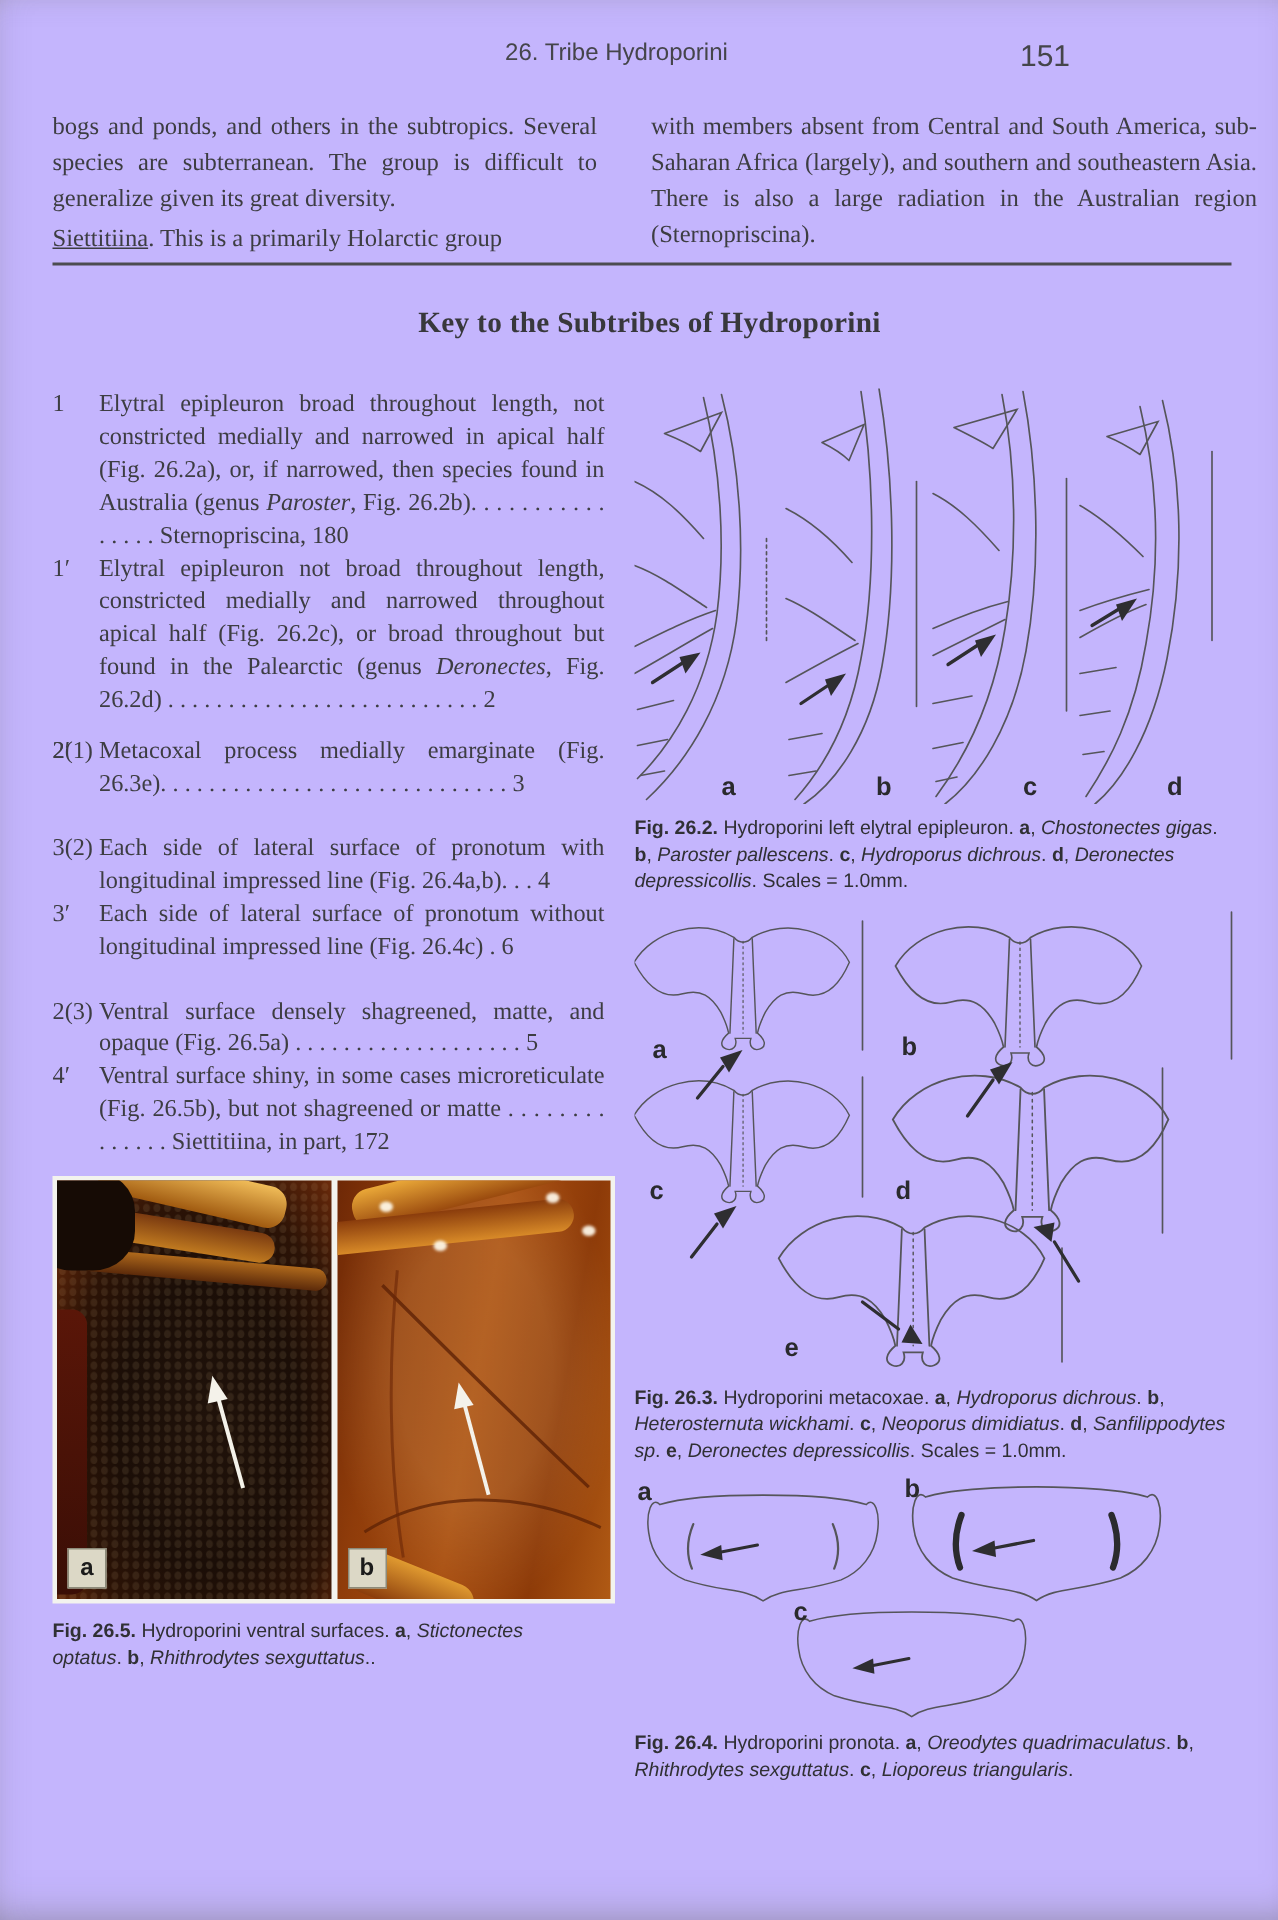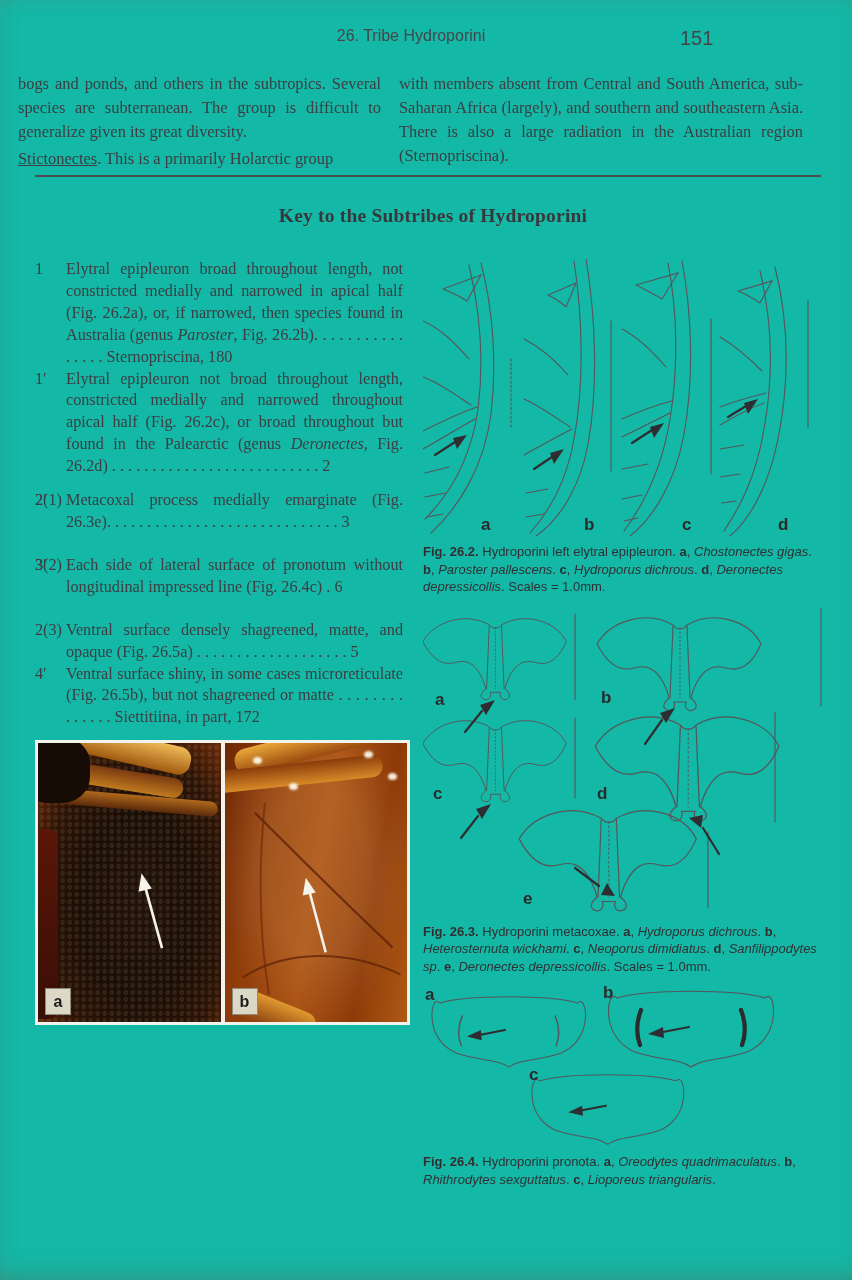--- a/index.html
+++ b/index.html
@@ -1,31 +1,31 @@
 <!DOCTYPE html>
 <html><head>
 <meta charset="utf-8">
 <style>
   html,body{margin:0;padding:0;background:#d8dad4;}
   .page{
     position:relative;width:852px;height:1280px;margin:0 auto;
-    background:#14b8a6;overflow:hidden;
+    background:#c4b5fd;overflow:hidden;
     font-family:"Liberation Serif", serif;color:#3d3d42;
     box-shadow:inset 0 -20px 28px -20px rgba(95,95,85,.5),
                inset 0 14px 20px -18px rgba(120,120,112,.35),
                inset 16px 0 30px -26px rgba(120,120,110,.30);
   }
   
   .hdr-title{position:absolute;top:27px;left:0;width:822px;text-align:center;
     font-family:"Liberation Sans",sans-serif;font-size:16px;color:#45454a;}
   .hdr-num{position:absolute;top:27px;left:680px;
     font-family:"Liberation Sans",sans-serif;font-size:20px;color:#45454a;}
   
-  .intro{position:absolute;top:72px;left:18px;width:787px;display:grid;
-    grid-template-columns:363px 404px;column-gap:18px;}
+  .intro{position:absolute;top:72px;left:35px;width:787px;display:grid;
+    grid-template-columns:363px 404px;column-gap:36px;}
   .intro p{margin:0;font-size:16.4px;line-height:24px;text-align:justify;}
   .intro p + p{margin-top:3px;}
   .rule{position:absolute;top:175px;left:35px;width:786px;height:2px;background:#4c4c50;}
   .key-heading{position:absolute;top:205px;left:18px;width:830px;text-align:center;
     font-size:19.5px;font-weight:bold;color:#38383c;letter-spacing:.2px;}
   
   .main{position:absolute;top:259px;left:35px;width:792px;display:grid;
     grid-template-columns:368px 404px;column-gap:20px;align-items:start;}
   .key-item{position:relative;margin:0;padding-left:31px;text-align:justify;
     font-size:16.2px;line-height:21.9px;}
@@ -69,21 +69,21 @@
 <body>
 
 <div class="page">
 
   <div class="hdr-title">26. Tribe Hydroporini</div>
   <div class="hdr-num">151</div>
 
   <div class="intro">
     <div>
       <p><span>bogs and ponds, and others in the subtropics. Several species are subterranean. The group is difficult to generalize given its great diversity.</span></p>
-      <p><span class="un">Stictonectes</span><span>. This is a primarily Holarctic group</span></p>
+      <p><span class="un">Siettitiina</span><span>. This is a primarily Holarctic group</span></p>
     </div>
     <div>
       <p><span>with members absent from Central and South America, sub-Saharan Africa (largely), and southern and southeastern Asia. There is also a large radiation in the Australian region (Sternopriscina).</span></p>
     </div>
   </div>
 
   <div class="rule"></div>
 
   <div class="key-heading">Key to the Subtribes of Hydroporini</div>
 
@@ -100,20 +100,21 @@
       </p>
       <p class="key-item gap-sm">
         <span class="num">2(1)</span>
       </p>
       <p class="key-item">
         <span class="num">2′</span>
         <span><span>Metacoxal process medially emarginate (Fig. 26.3e). . . . . . . . . . . . . . . . . . . . . . . . . . . . . 3</span></span>
       </p>
       <p class="key-item gap-md">
         <span class="num">3(2)</span>
+        <span><span>Each side of lateral surface of pronotum with longitudinal impressed line (Fig. 26.4a,b). . . 4</span></span>
       </p>
       <p class="key-item">
         <span class="num">3′</span>
         <span><span>Each side of lateral surface of pronotum without longitudinal impressed line (Fig. 26.4c) . 6</span></span>
       </p>
       <p class="key-item gap-md">
         <span class="num">2(3)</span>
         <span><span>Ventral surface densely shagreened, matte, and opaque (Fig. 26.5a) . . . . . . . . . . . . . . . . . . . 5</span></span>
       </p>
       <p class="key-item">
@@ -145,20 +146,21 @@
           <svg class="arrow-svg" viewBox="0 0 183 279">
             <path d="M30,70 C70,110 120,160 168,205" stroke="#591f04" stroke-width="2.2" fill="none" opacity=".75"></path>
             <path d="M18,235 C60,208 120,206 176,232" stroke="#591f04" stroke-width="2" fill="none" opacity=".7"></path>
             <path d="M40,60 C34,120 34,190 44,252" stroke="#6a2606" stroke-width="2" fill="none" opacity=".6"></path>
             <line x1="101" y1="210" x2="85" y2="150" stroke="#f4f2ea" stroke-width="2.6"></line>
             <polygon points="81,135 78,153 91,150" fill="#f4f2ea"></polygon>
           </svg>
           <div class="photo-label">b</div>
         </div>
       </div>
+      <p class="figcap cap265"><span class="bd">Fig. 26.5.</span><span> Hydroporini ventral surfaces. </span><span class="bd">a</span><span>, </span><span class="it">Stictonectes optatus</span><span>. </span><span class="bd">b</span><span>, </span><span class="it">Rhithrodytes sexguttatus</span><span>..</span></p>
     </div>
 
     <div>
 
       <svg class="linefig" width="402" height="277" viewBox="0 0 402 277">
         <g>
           <path d="M58,4 C70,50 74,105 68,155 C61,208 36,248 8,274"></path>
           <path d="M46,6 C57,52 61,103 55,150 C48,200 26,236 2,260"></path>
           <path d="M20,30 L58,16 L44,42 M20,30 C30,34 38,38 44,42"></path>
           <path d="M0,62 C18,70 32,84 46,100"></path>

